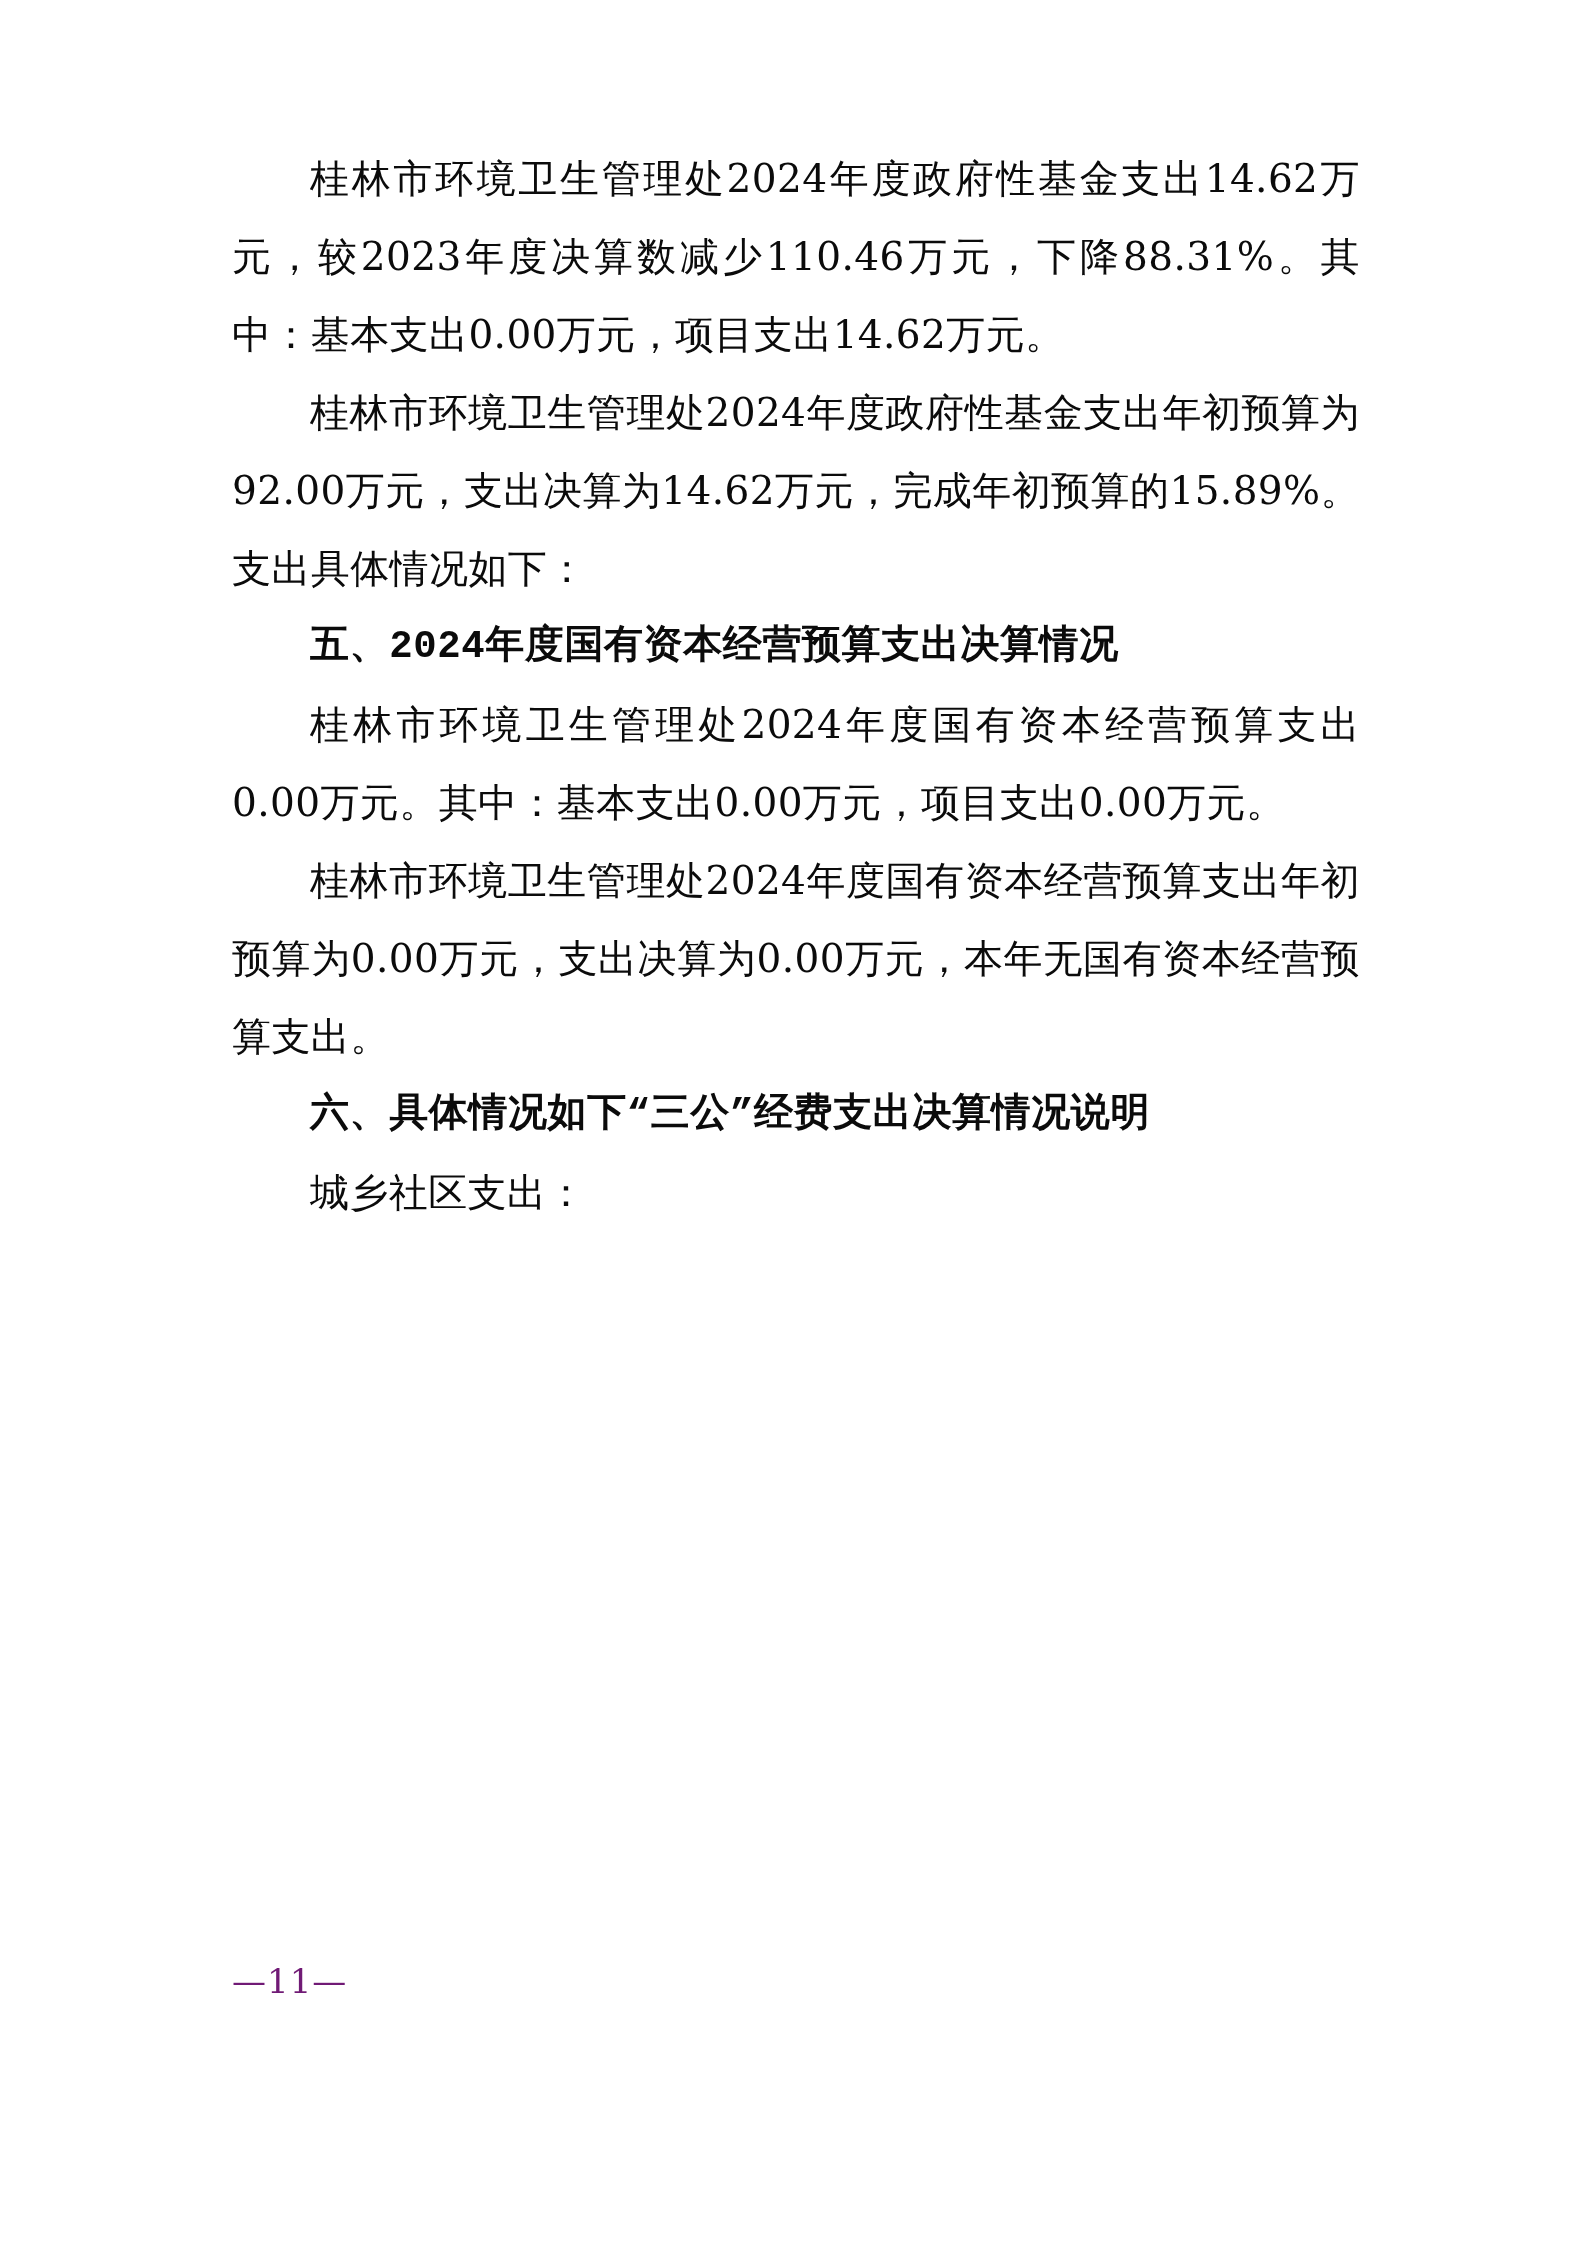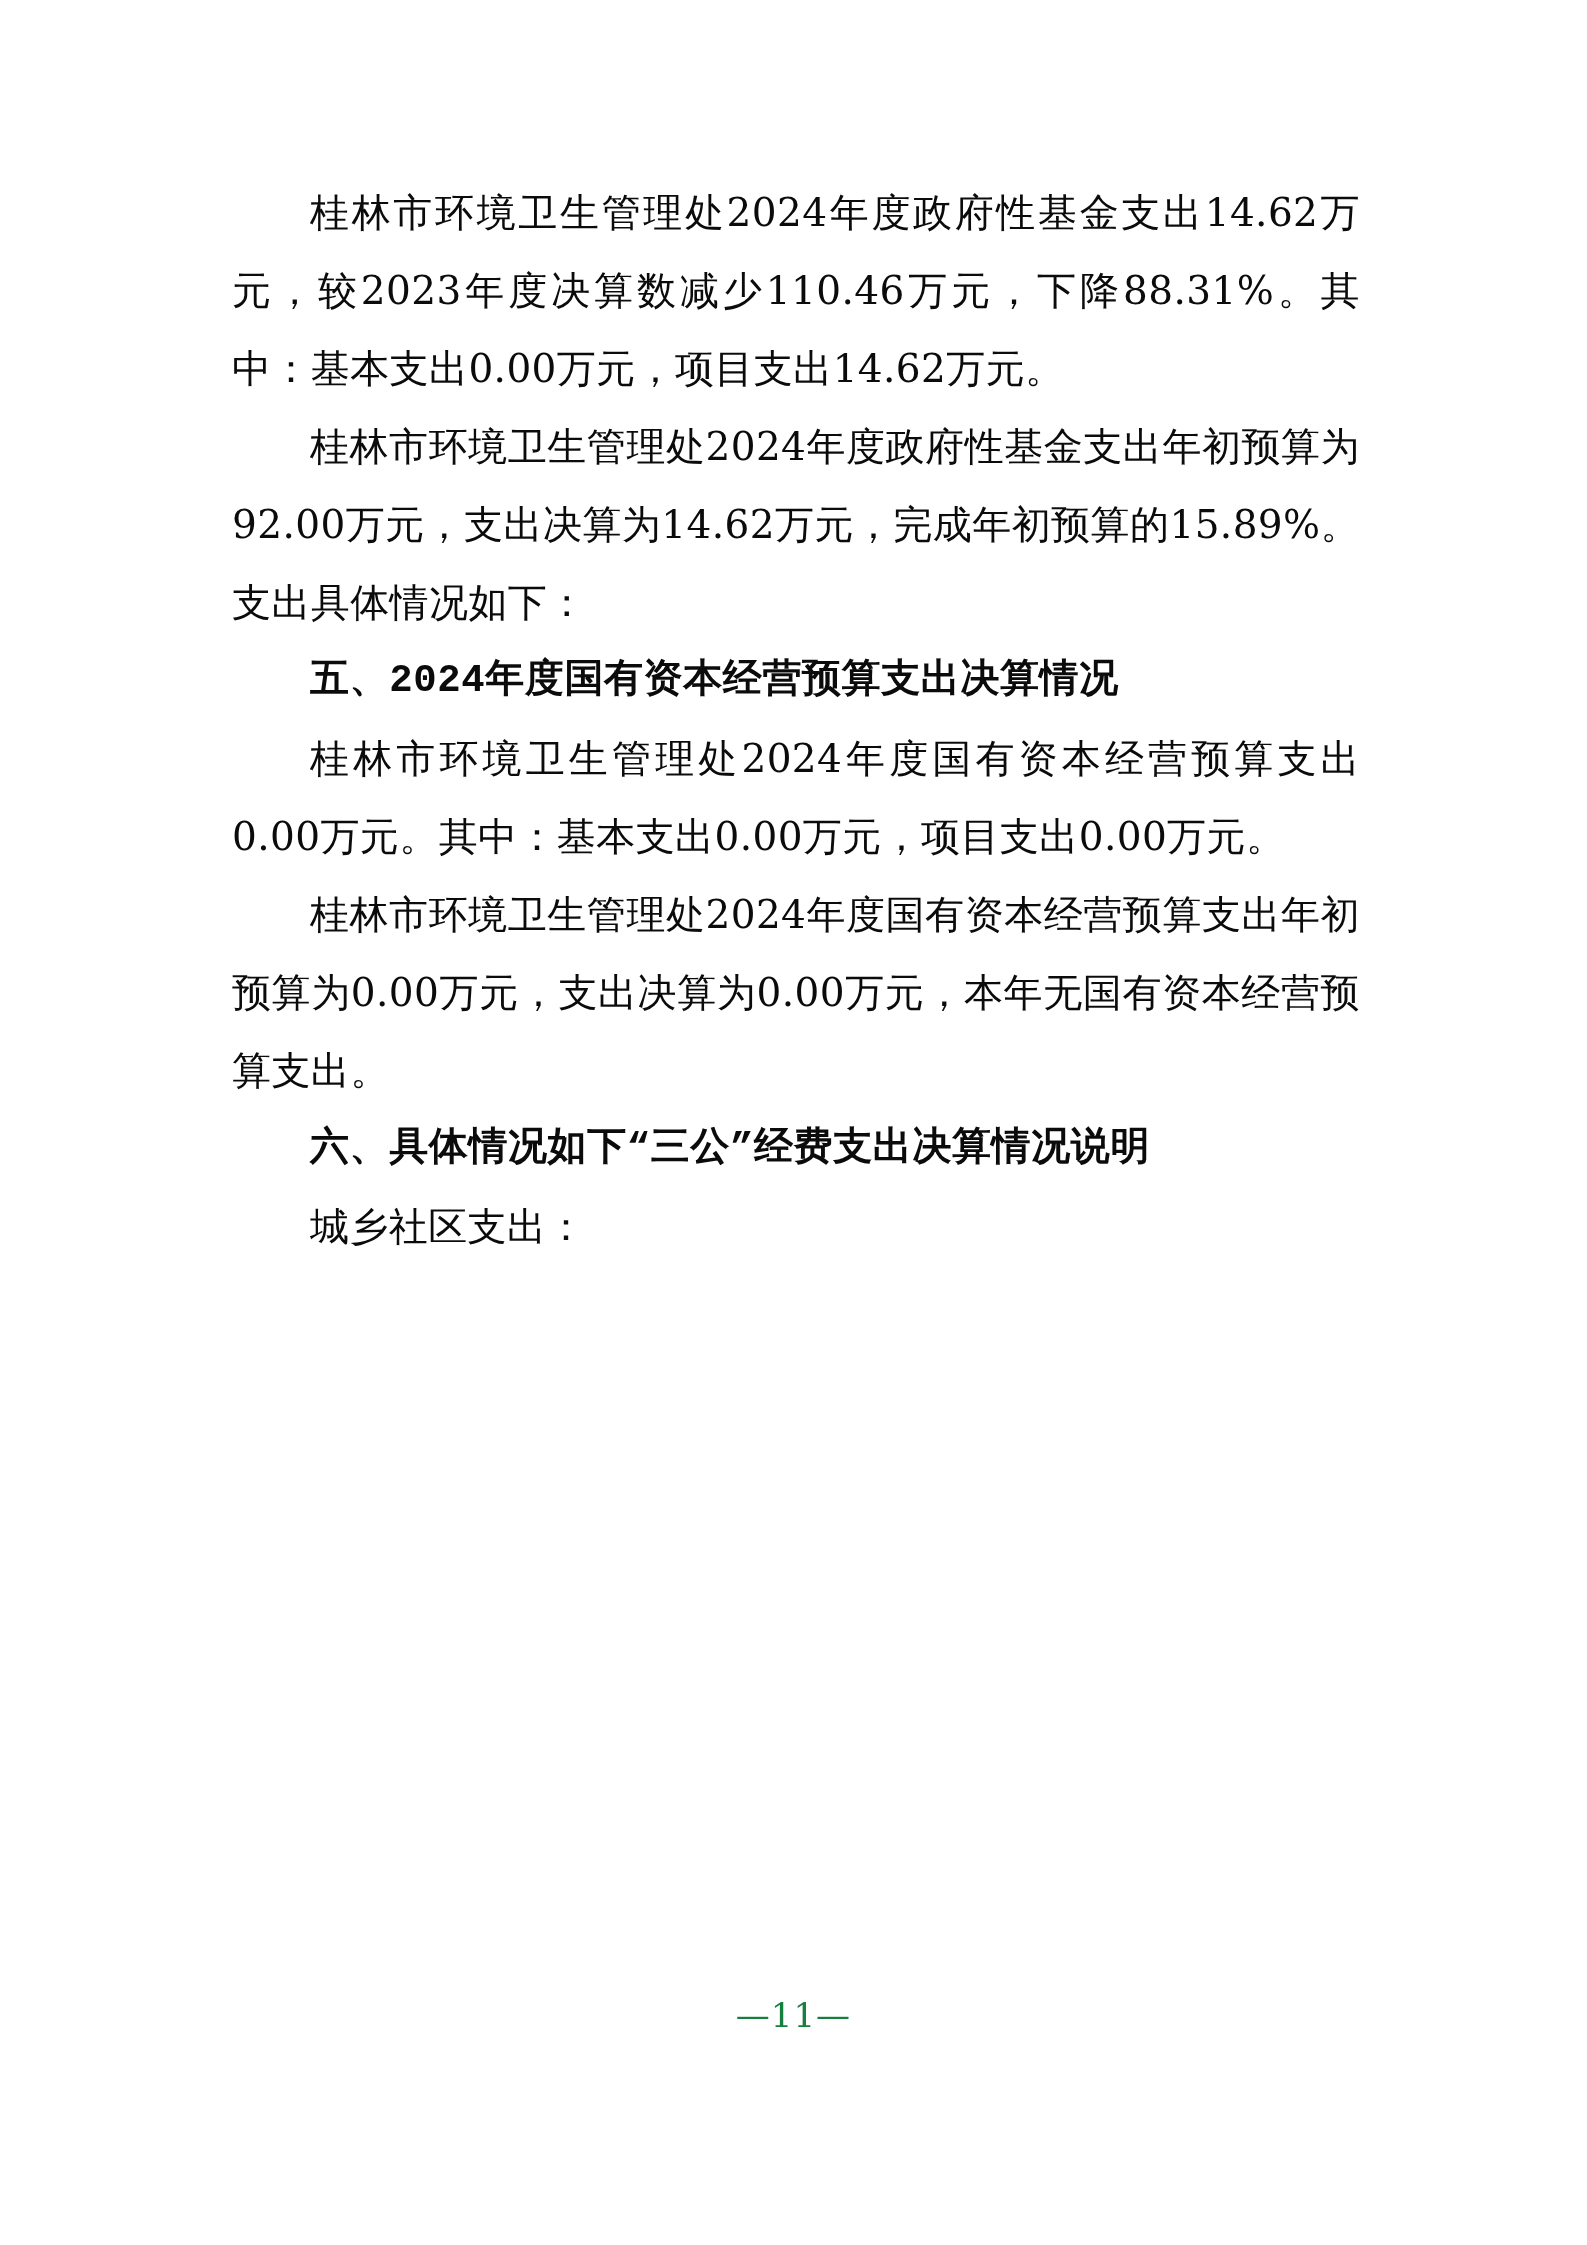--- a/index.html
+++ b/index.html
@@ -16,21 +16,20 @@
     overflow: hidden;
   }
   .page {
     position: absolute;
     left: 0;
     top: 0;
     width: 1587px;
     height: 2109px;
     box-sizing: border-box;
     padding: 140px 232px 16px 232px;
-    margin-top: 34px;
   }
   .doc-body {
     width: 1128px;
   }
   p.para {
     margin: 0 0 0 0;
     font-size: 39px;
     line-height: 78px;
     text-align: justify;
     text-justify: inter-ideograph;
@@ -45,24 +44,24 @@
     font-weight: bold;
     text-indent: 78px;
     letter-spacing: 0.6px;
     font-family: Liberation Mono, monospace;
   }
   .footer {
     position: absolute;
     left: 232px;
     right: 232px;
     bottom: 108px;
-    text-align: center;
+    text-align: left;
     font-size: 34px;
     line-height: 40px;
-    color: #15803d;
+    color: #701a75;
     font-family: "DejaVu Serif", "Liberation Serif", serif;
     letter-spacing: 1px;
   }
 </style>
 </head>
 <body>
 
 <div class="page">
   <div class="doc-body">
 

